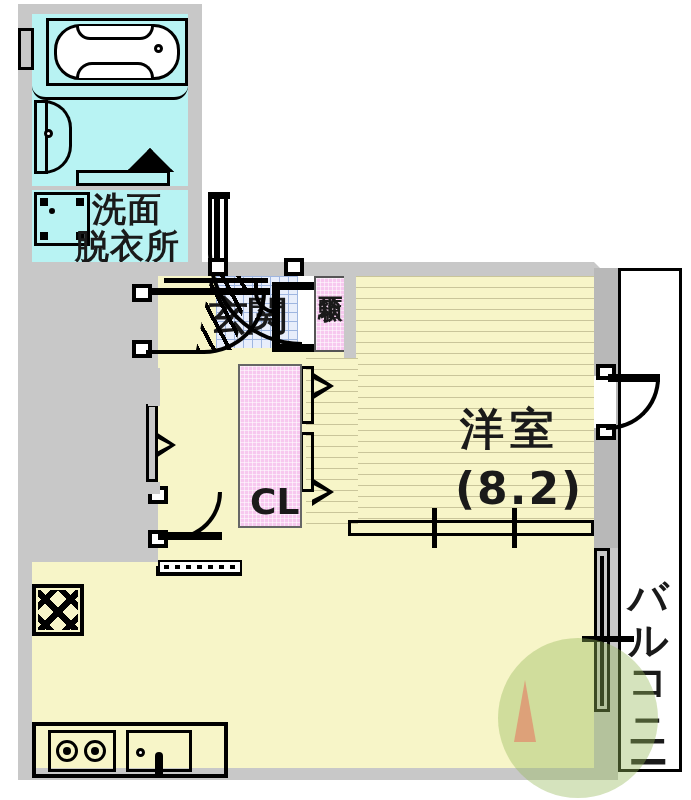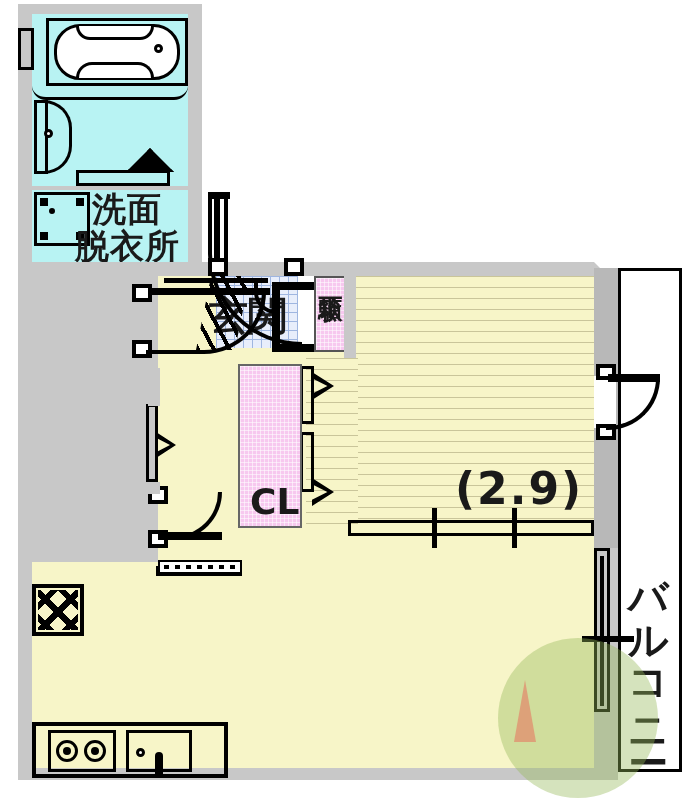--- a/index.html
+++ b/index.html
@@ -158,21 +158,22 @@
 
   <div class="abs" style="left:196px;top:276px;width:54px;height:74px;
               background:repeating-linear-gradient(62deg,#000 0 4px,transparent 4px 14px);
               clip-path:polygon(28% 0,100% 0,72% 100%,0 100%);"></div>
 
   <div class="abs cl-pink ob2" style="left:314px;top:276px;width:38px;height:76px;border-color:#555;"></div>
   <div class="abs lab lab-jp vert" style="left:318px;top:278px;font-size:24px;">下駄箱</div>
 
   <div class="abs floor-yoshitsu" style="left:356px;top:276px;width:238px;height:248px;"></div>
   <div class="abs floor-yoshitsu" style="left:306px;top:358px;width:52px;height:166px;"></div>
-  <div class="abs lab" style="left:455px;top:467px;font-size:44px;font-family:'DejaVu Sans',sans-serif;letter-spacing:2px;">(2.9)</div>
+  <div class="abs lab" style="left:460px;top:407px;font-size:44px;font-family:'DejaVu Sans',sans-serif;letter-spacing:6px;">洋室</div>
+  <div class="abs lab" style="left:455px;top:467px;font-size:44px;font-family:'DejaVu Sans',sans-serif;letter-spacing:2px;">(8.2)</div>
 
   <div class="abs wall" style="left:344px;top:276px;width:12px;height:82px;"></div>
 
   <div class="abs white ob3" style="left:348px;top:520px;width:246px;height:16px;"></div>
   <div class="abs ln" style="left:432px;top:508px;width:5px;height:40px;"></div>
   <div class="abs ln" style="left:512px;top:508px;width:5px;height:40px;"></div>
 
   <div class="abs white ob3" style="left:300px;top:366px;width:14px;height:58px;"></div>
   <div class="abs white ob3" style="left:300px;top:432px;width:14px;height:60px;"></div>
   <div class="abs" style="left:312px;top:372px;width:22px;height:28px;background:#000;clip-path:polygon(0 0,100% 50%,0 100%,0 78%,70% 50%,0 22%);"></div>

